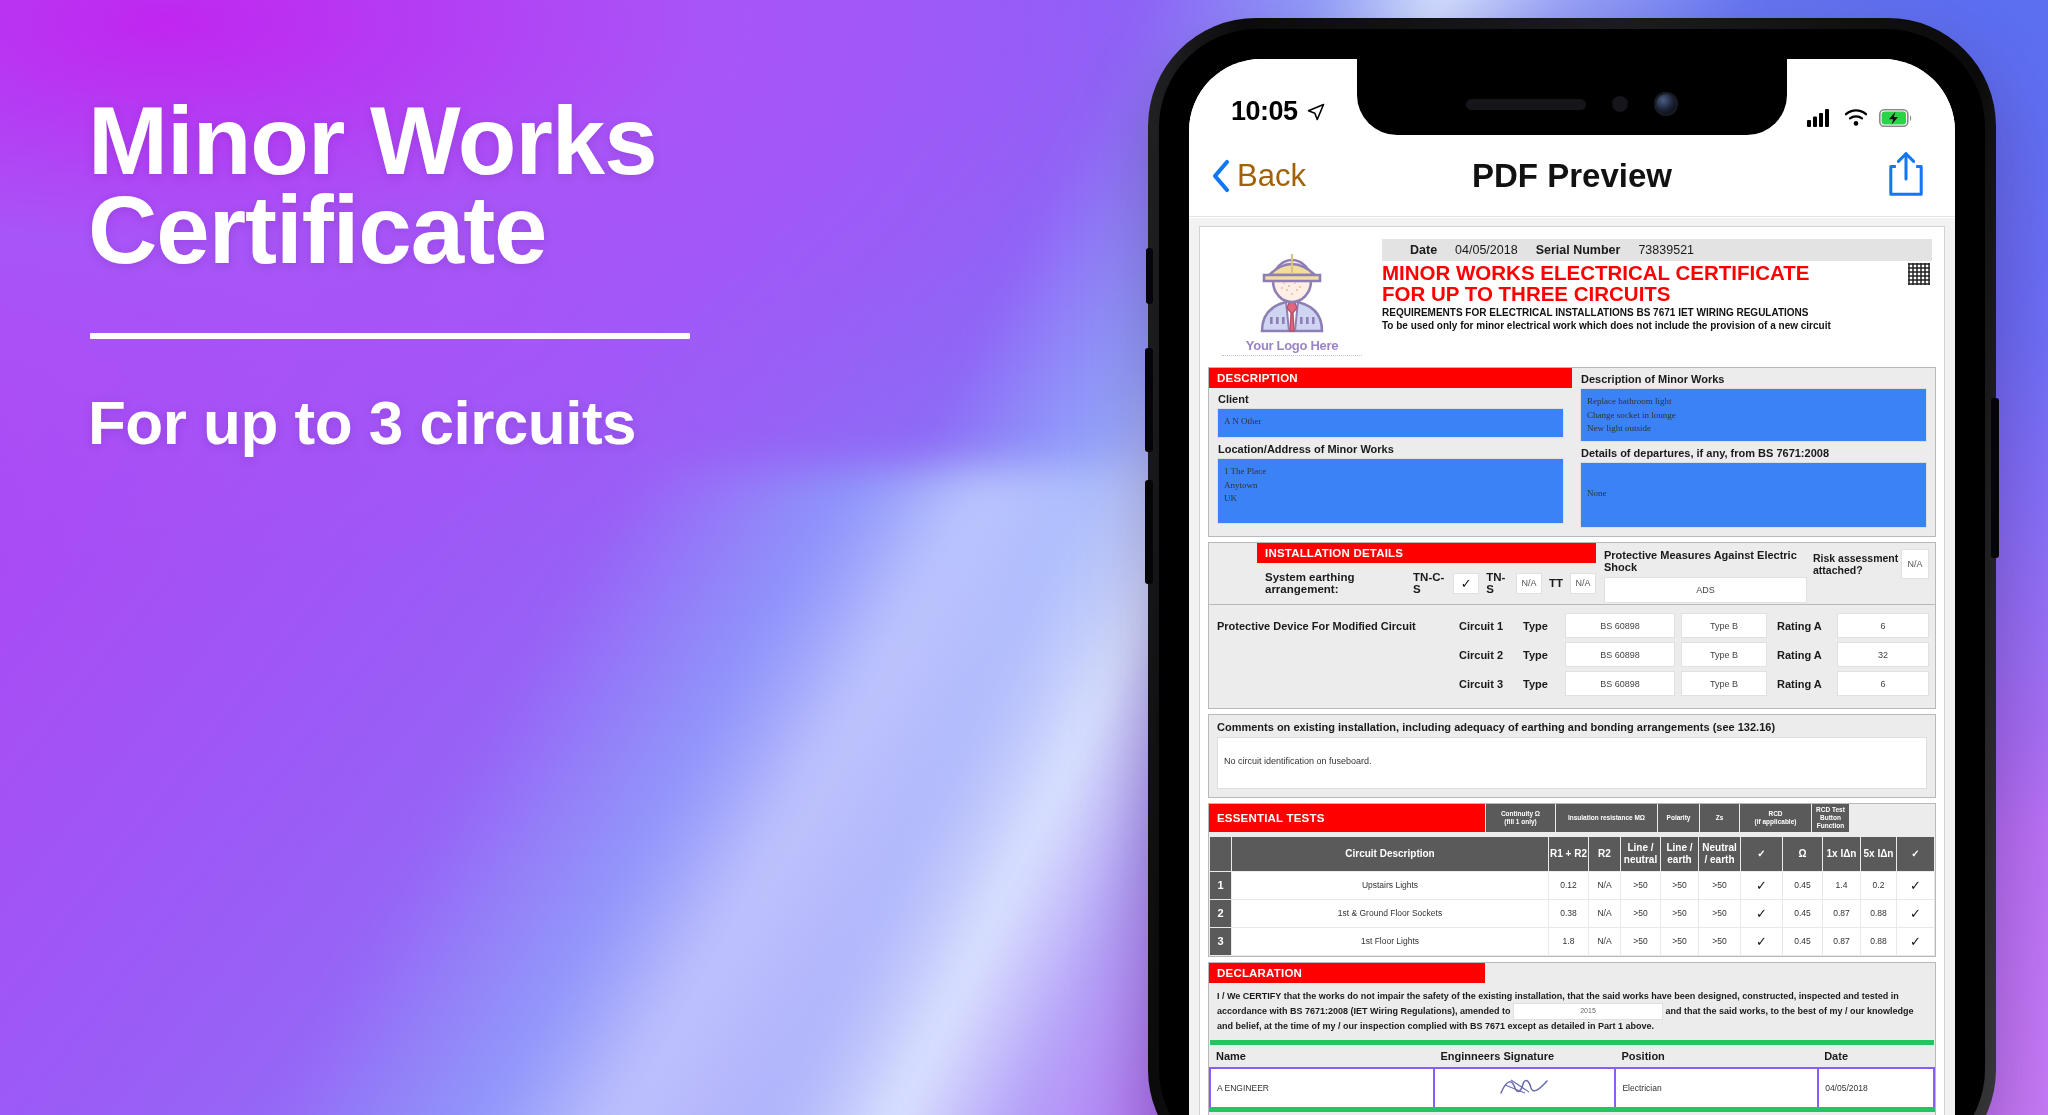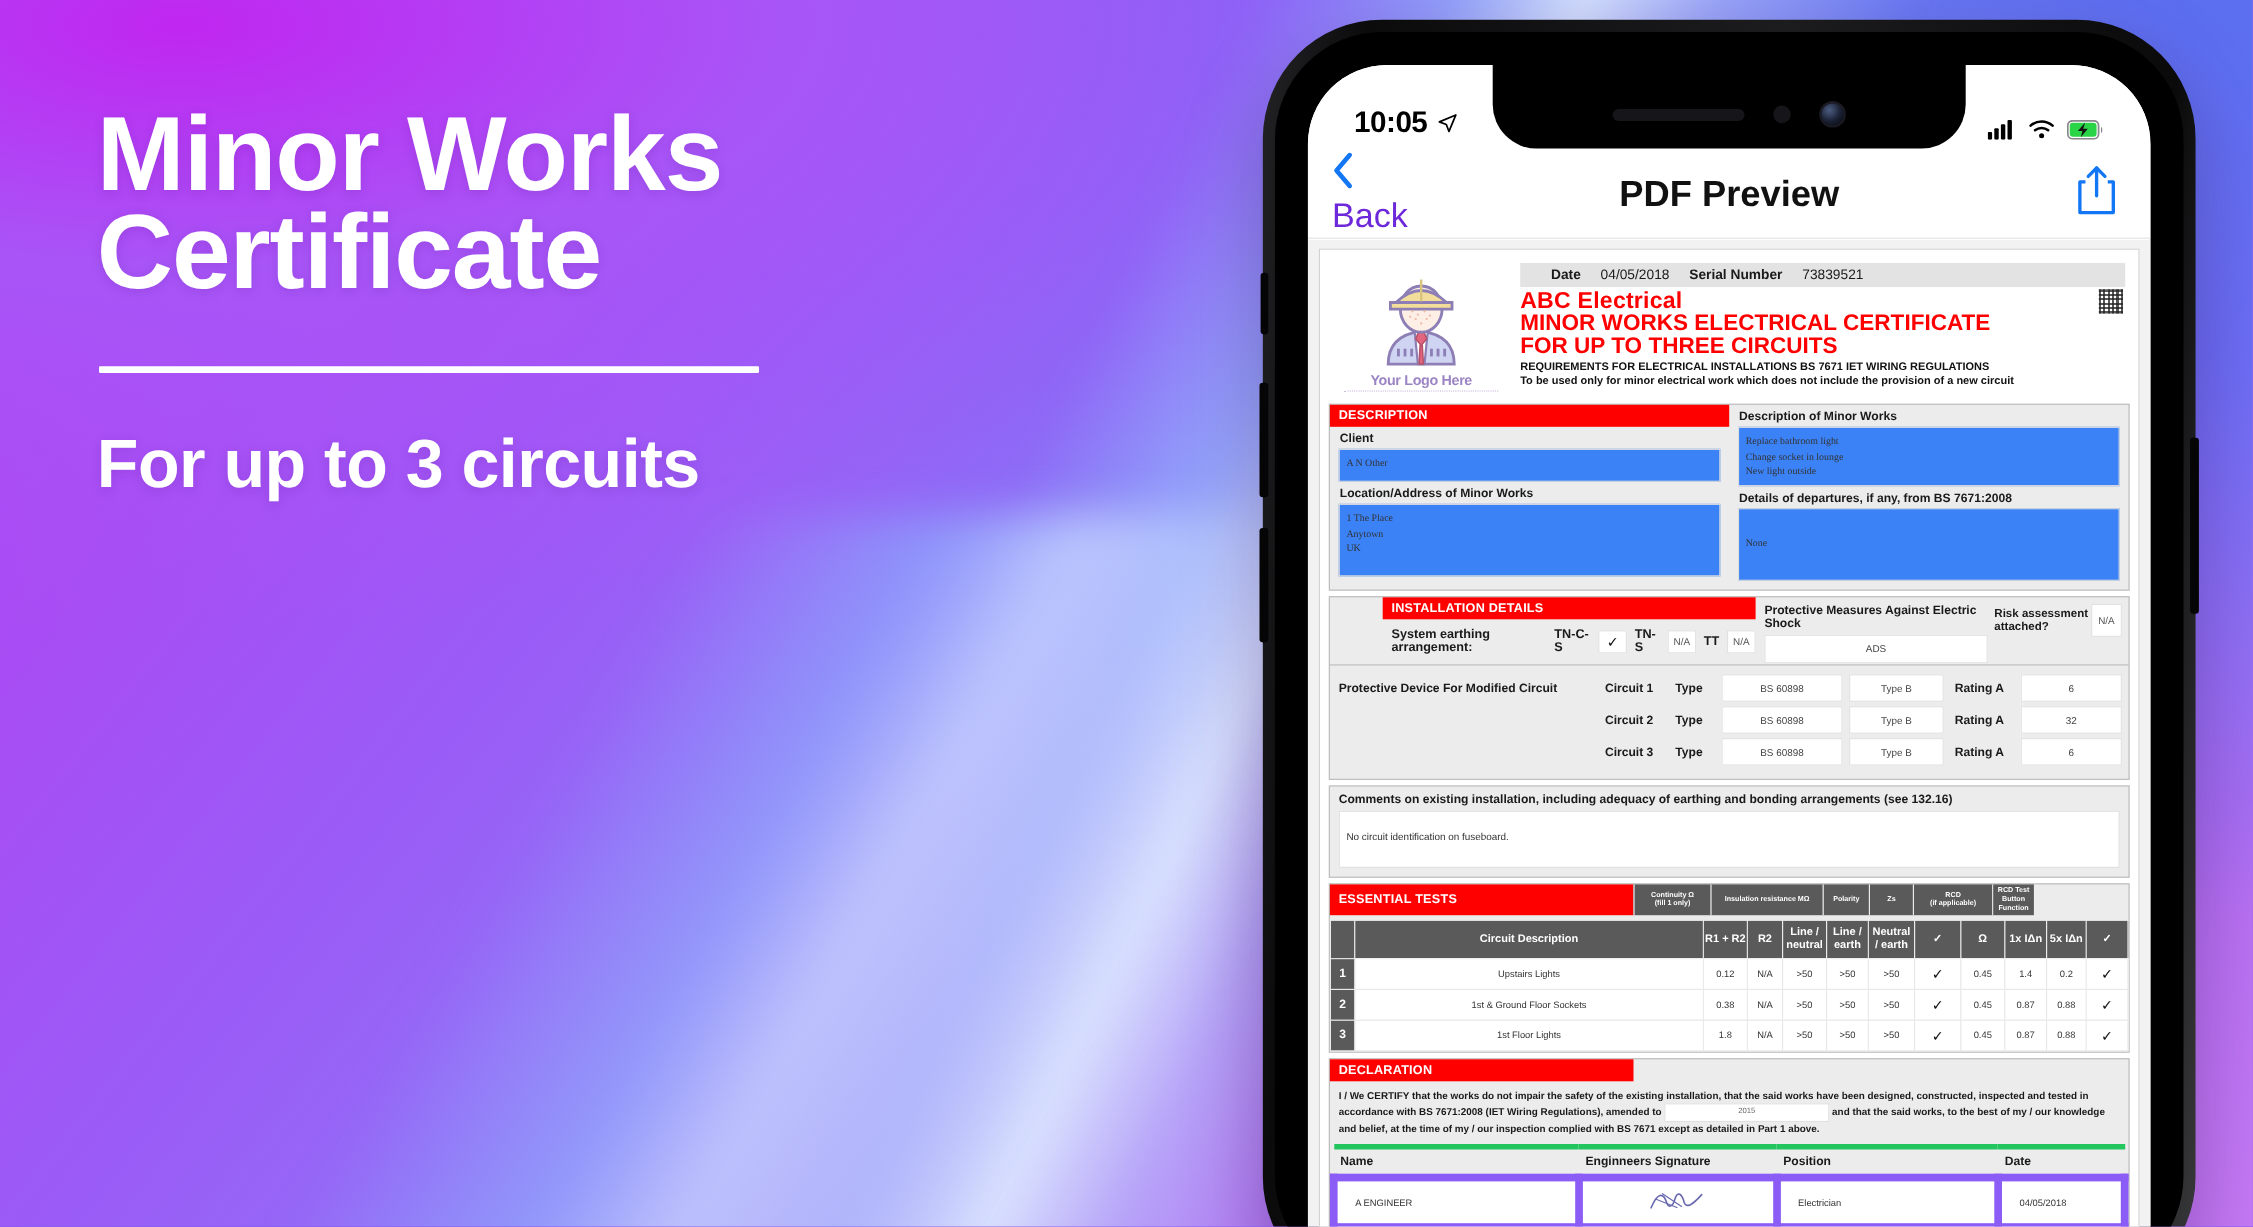--- a/index.html
+++ b/index.html
@@ -107,21 +107,21 @@
   #statusbar .time{ font-size:27px; font-weight:600; letter-spacing:-0.5px; color:#000;
       display:flex; align-items:center; gap:8px; }
   #statusbar .right{ display:flex; align-items:center; gap:11px; }
 
   
   #navbar{
     position:absolute; top:76px; left:0; right:0; height:82px;
     background:#fff; display:flex; align-items:center; justify-content:space-between;
     padding:0 30px 0 22px; border-bottom:1px solid #e2e2e4; z-index:4;
   }
-  #navbar .back{ display:flex; gap:6px; color:#6d28d9; font-size:31px; cursor:pointer;flex-direction:column; }
+  #navbar .back{ display:flex; align-items:center; gap:6px; color:#a16207; font-size:31px; cursor:pointer; }
   #navbar .title{ font-size:33px; font-weight:600; color:#111;
       position:absolute; left:0; right:0; text-align:center; pointer-events:none; }
 
   
   #doc{
     position:absolute; top:159px; left:0; right:0; bottom:0;
     background:#f2f2f2; padding:8px 10px 0 10px; overflow:hidden;
     font-family:"Liberation Sans", sans-serif; color:#1a1a1a;
   }
   #page{ background:#fff; border:1px solid #d2d2d2; padding:6px 8px 10px 8px; }
@@ -216,22 +216,22 @@
   
   .dec{ margin-top:5px; border:1px solid #b9b9b9; background:#ececec; }
   .dec .redbar{ width:276px; }
   .dec .txt{ font-size:9px; font-weight:bold; line-height:1.5; padding:7px 8px 7px 8px; }
   .dec .txt .inp{ display:inline-block; background:#fff; border:1px solid #e0e0e0;
                   width:150px; text-align:center; font-size:7px; color:#666; font-weight:normal;
                   vertical-align:middle; padding:2px 0; }
   .dec-tbl{ width:100%; border-collapse:collapse; }
   .dec-tbl th{ text-align:left; font-size:11px; font-weight:bold; padding:5px 6px;
                background:#ececec; border-top:5px solid #22c55e; }
-  .dec-tbl td{ background:#fff; border:7px solid #8b5cf6; font-size:8.5px; color:#333;
-               padding:7px 16px; height:26px; }
+  .dec-tbl td{ background:#fff; border:2px solid #8b5cf6; font-size:8.5px; color:#333;
+               padding:7px 6px; height:26px; }
   .sigcell{ text-align:center; color:#6a6ab0; font-family:"Liberation Serif", serif;
             font-size:16px; font-style:italic; }
 </style>
 </head>
 <body>
 
 <div id="bg">
   <div class="base"></div>
   <div class="glowtr"></div>
   <div class="streak"></div>
@@ -345,21 +345,20 @@
           </div>
 
           <div class="hdr-right">
             <div class="dateband">
               <b>Date</b>
               <span class="v">04/05/2018</span>
               <b>Serial Number</b>
               <span class="v">73839521</span>
             </div>
             <div class="redtitle">
-              <div class="l1">ABC  Electrical</div>
               <div class="l2">MINOR WORKS ELECTRICAL CERTIFICATE</div>
               <div class="l3">FOR UP TO THREE CIRCUITS</div>
             </div>
             <div class="subreq">
               <div>REQUIREMENTS FOR ELECTRICAL INSTALLATIONS BS 7671 IET WIRING REGULATIONS</div>
               <div>To be used only for minor electrical work which does not include the provision of a new circuit</div>
             </div>
             <div class="qr"></div>
           </div>
         </div>

